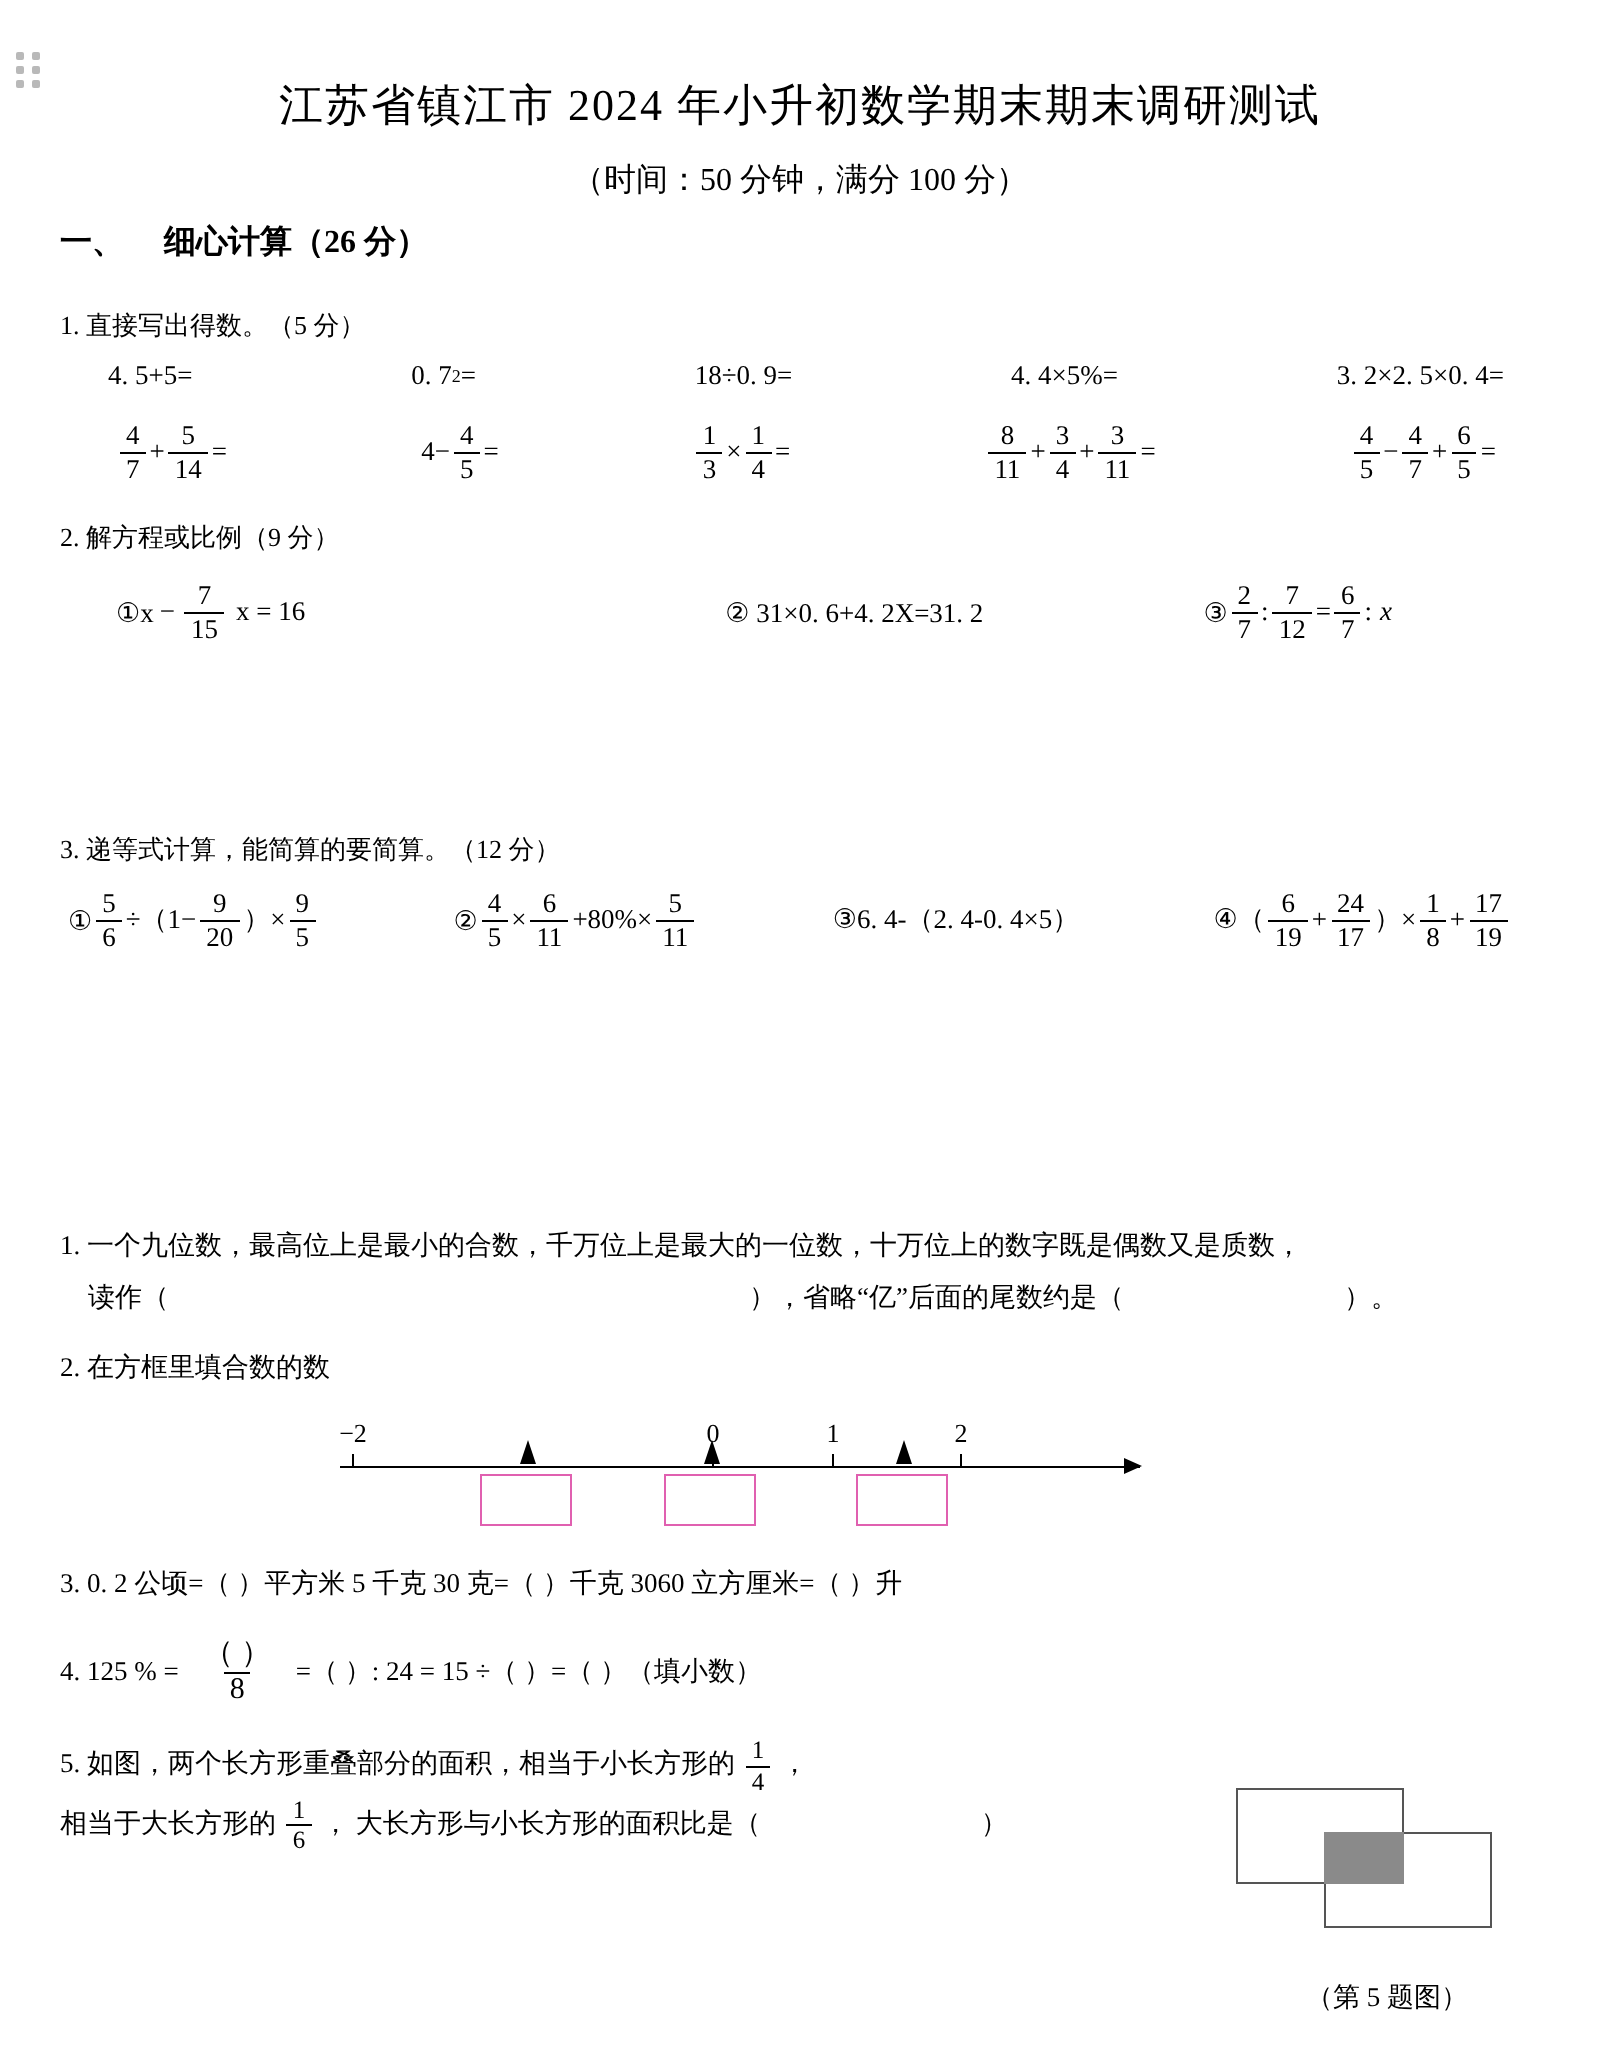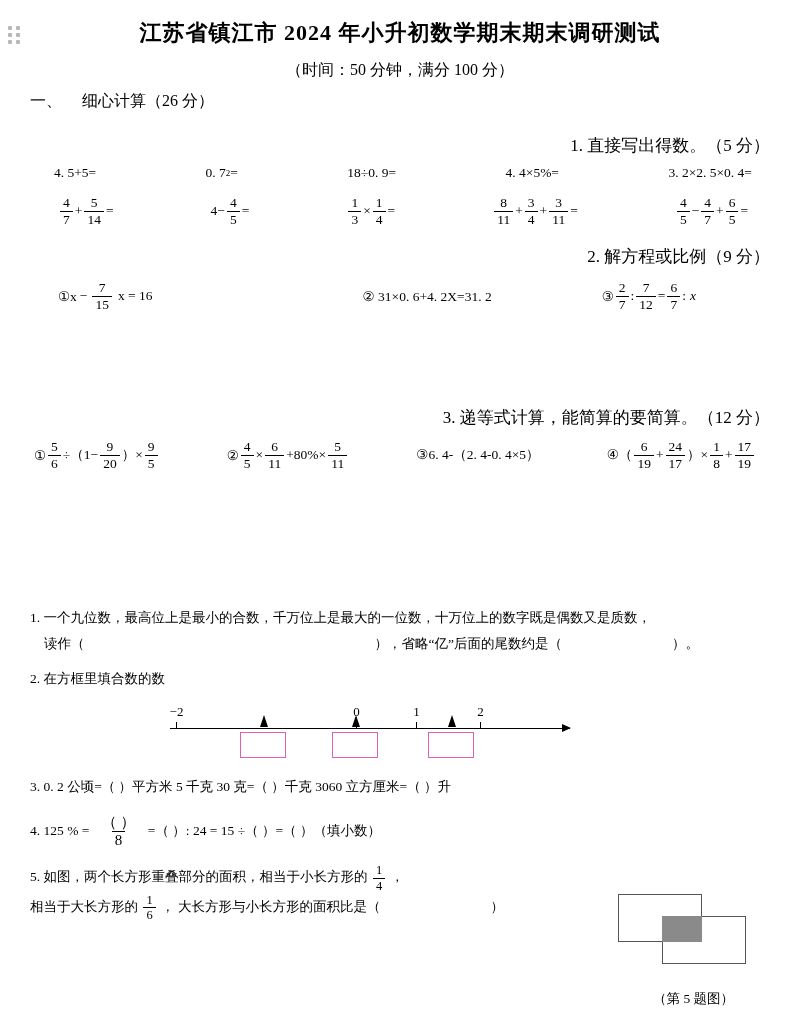--- a/index.html
+++ b/index.html
@@ -30,37 +30,37 @@
     grid-template-columns: 4px 4px;
     grid-template-rows: 4px 4px 4px;
     gap: 3px 4px;
   }
   .drag-handle i {
     width: 4px; height: 4px; background: #b9b9b9; border-radius: 1px; display:block;
   }
   h1.title {
     text-align: center;
     font-size: 22px;
-    font-weight: bold;
-    margin: 8px 0 0 0;
+    font-weight: normal;
+    margin: 28px 0 0 0;
     letter-spacing: 1px;
     font-family: "Liberation Serif", serif;
   }
   .subtitle {
     text-align: center;
     font-size: 16px;
     margin: 12px 0 2px 0;
   }
   .sec-head {
-    font-weight: normal;
+    font-weight: bold;
     font-size: 16px;
     margin: 10px 0 2px 0;
   }
   .sec-head .idx { display:inline-block; margin-right: 20px; }
-  .q-line { font-size: 17px; margin: 22px 0 2px 0; text-align: right; }
+  .q-line { font-size: 13px; margin: 22px 0 2px 0; }
   .row {
     display: flex;
     align-items: center;
     font-size: 13.5px;
   }
   .row.spread { justify-content: space-between; }
   .cell { display:flex; align-items:center; white-space: nowrap; }
   
   .frac {
     display: inline-flex;

